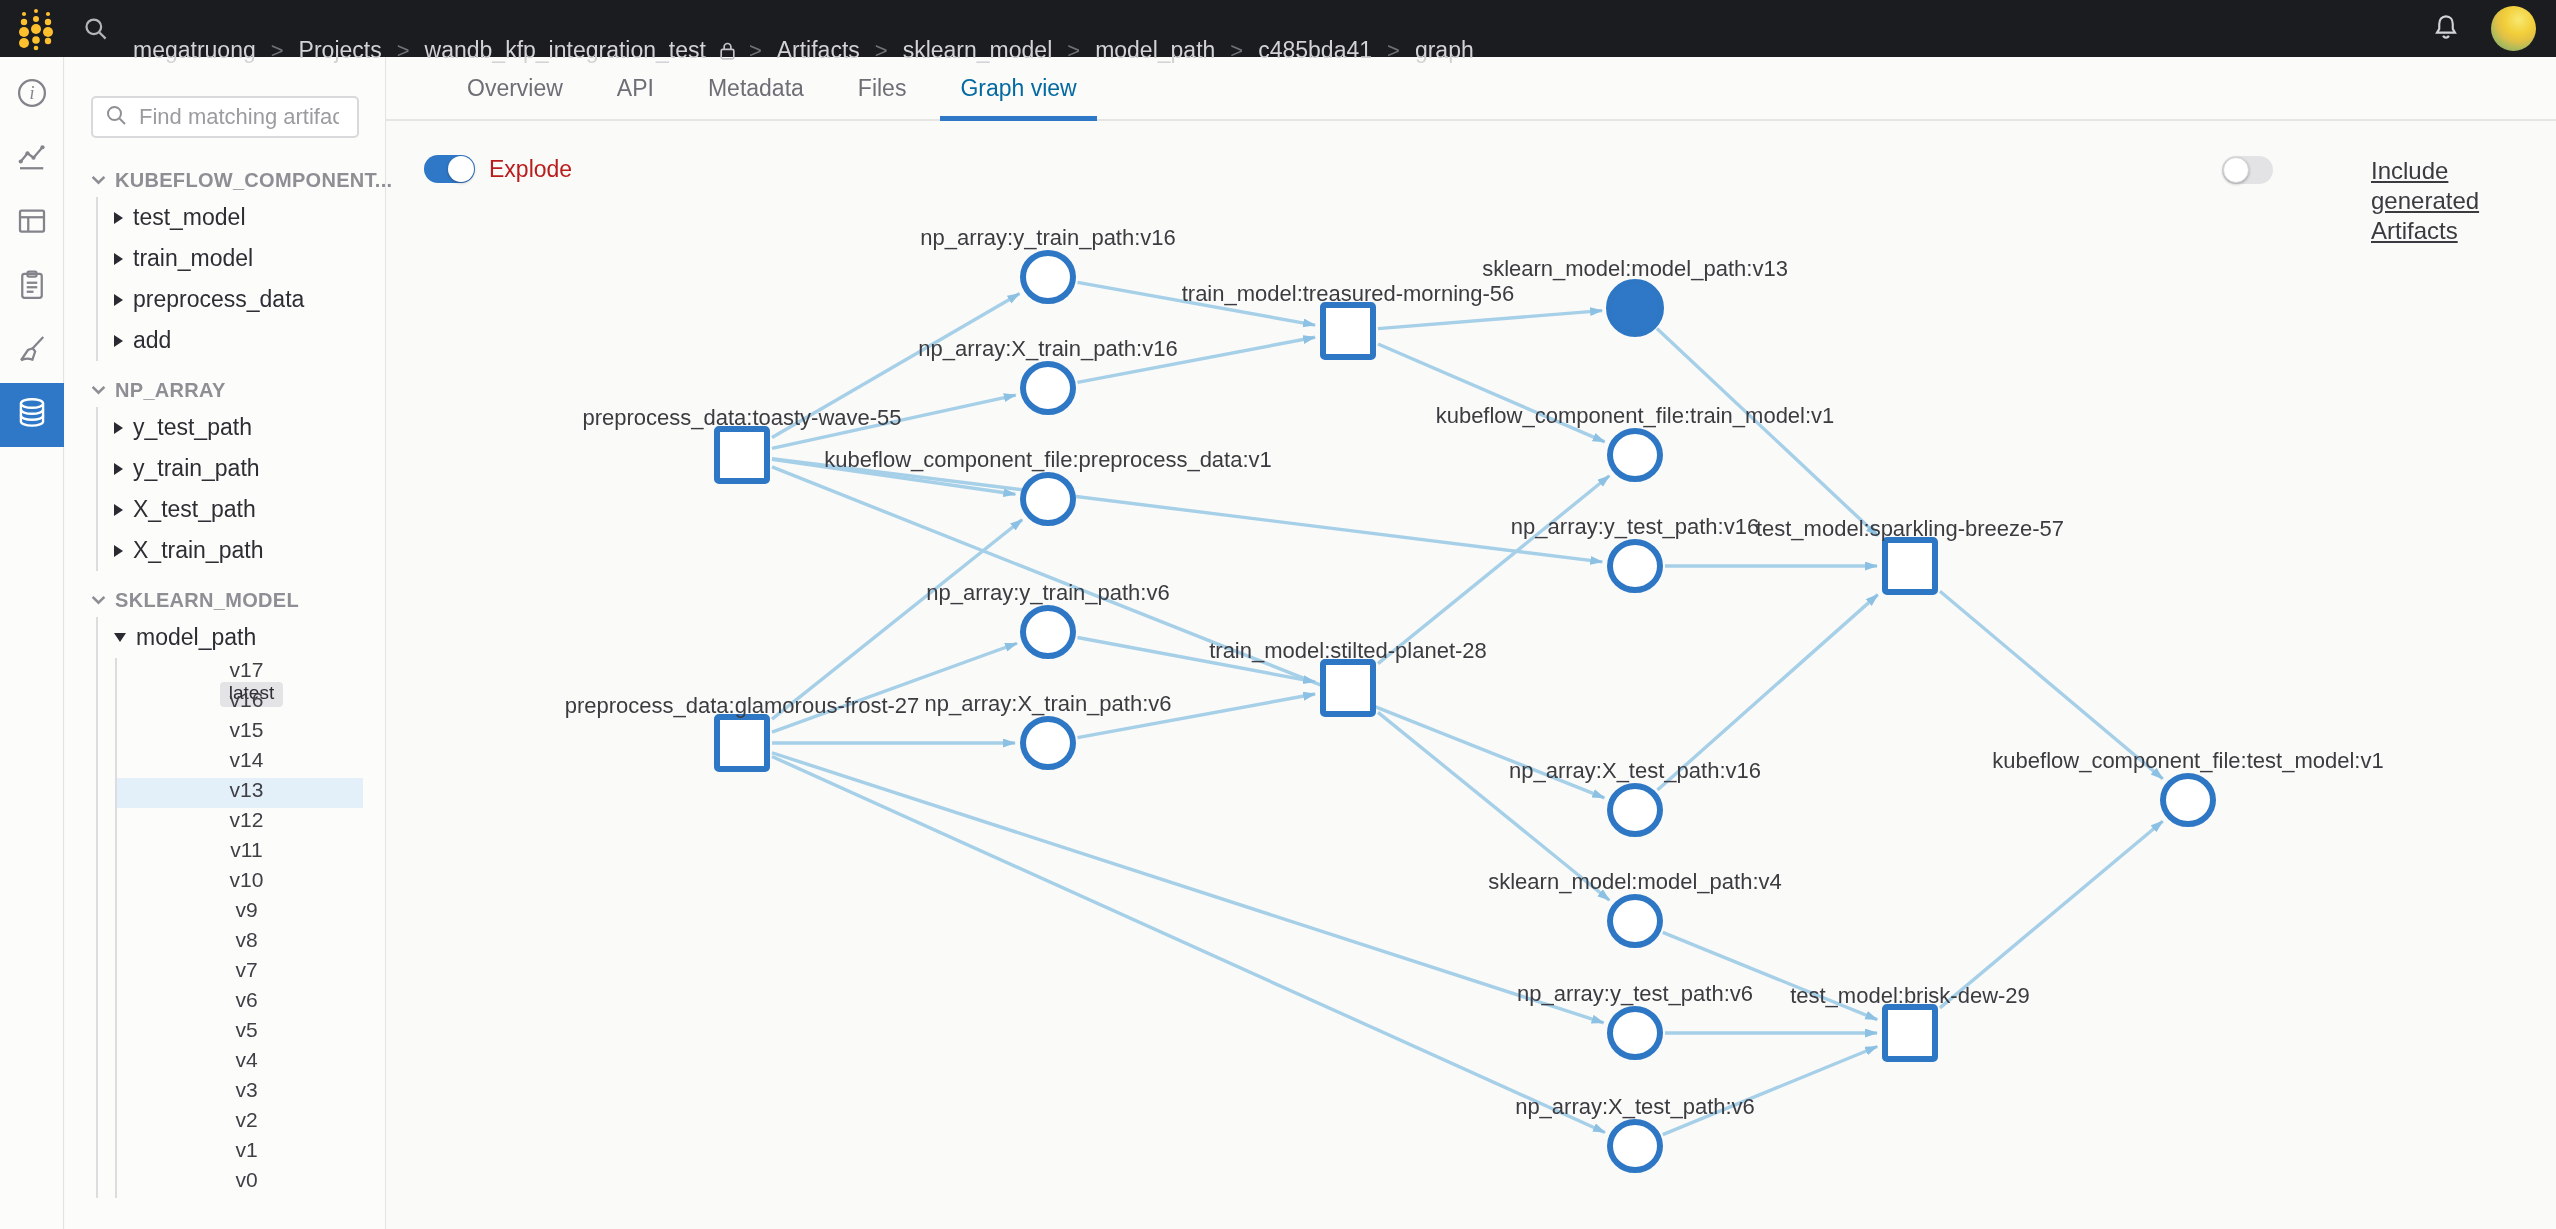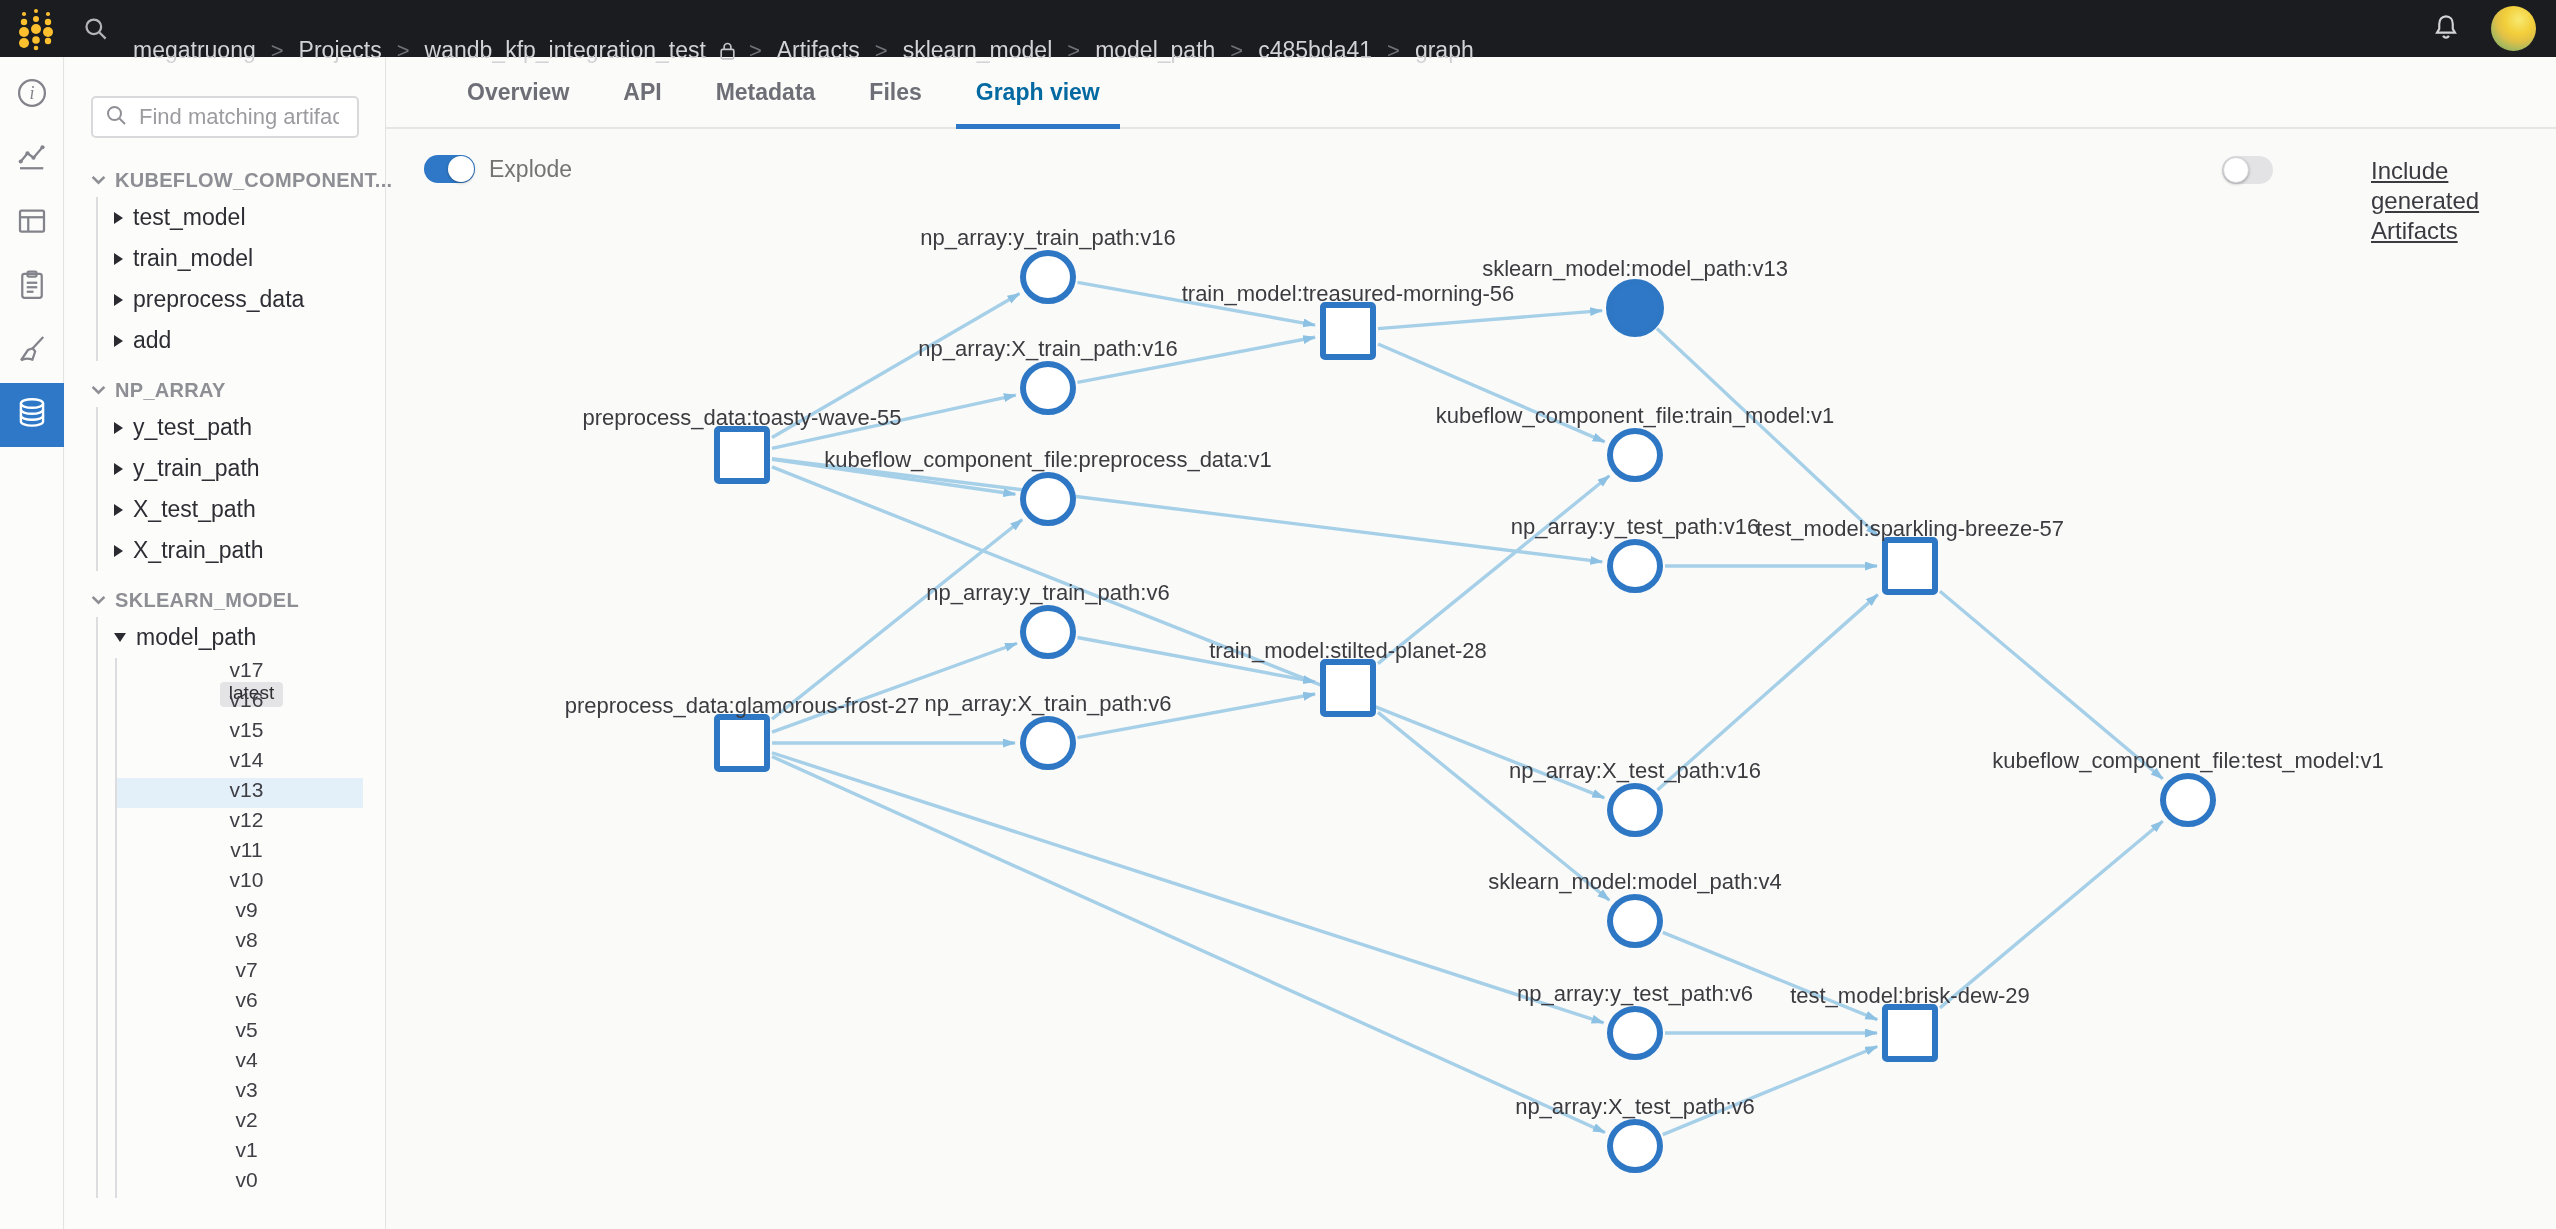--- a/index.html
+++ b/index.html
@@ -44,35 +44,35 @@
   .caret-down-sm{width:0;height:0;border-top:9px solid #2a2a30;border-left:6px solid transparent;border-right:6px solid transparent;}
   .chev{display:flex;align-items:center;}
   .version-list{margin-left:17px;border-left:2px solid #dddde0;}
   .version-row{height:30px;display:flex;align-items:center;padding-left:13px;width:233px;
                font-size:21px;color:#3f3f45;cursor:pointer;flex-direction:column;}
   .version-row.selected{background:#e3f0fa;text-align:right;}
   .latest-badge{margin-left:10px;background:#e4e4e7;border-radius:4px;padding:1px 9px 3px;
                 font-size:19px;color:#2e2e33;line-height:1.1;}
 
   
-  .main-tabs{position:absolute;left:386px;top:57px;right:0;height:72px;background:#fbfbfa;
-             border-bottom:2px solid #e5e5e3;display:flex;padding-left:61px;gap:14px;box-sizing:border-box;z-index:10;font-weight:bold;}
+  .main-tabs{position:absolute;left:386px;top:57px;right:0;height:64px;background:#fbfbfa;
+             border-bottom:2px solid #e5e5e3;display:flex;padding-left:61px;gap:14px;box-sizing:border-box;z-index:10;}
   .tab{padding:0 20px;display:flex;align-items:center;font-size:23px;color:#6e6e76;position:relative;cursor:pointer;}
   .tab.active{color:#0369a1;}
   .tab.active::after{content:"";position:absolute;left:0;right:0;bottom:-2px;height:5px;background:#2e78c7;}
 
   
   .content{position:absolute;left:386px;top:147px;right:0;bottom:0;background:#fafaf9;z-index:5;}
   .switch{position:absolute;width:51px;height:28px;border-radius:14px;cursor:pointer;}
   .switch .knob{position:absolute;top:1px;width:26px;height:26px;border-radius:50%;background:#fff;
                 box-shadow:0 1px 3px rgba(0,0,0,.3);}
   .switch.on{background:#2e78c7;} .switch.on .knob{right:1px;}
   .switch.off{background:#e3e3e6;} .switch.off .knob{left:1px;border:1px solid #d4d4d8;box-sizing:border-box;}
   #explode-switch{left:38px;top:8px;}
-  #explode-label{position:absolute;left:103px;top:8px;height:28px;line-height:28px;font-size:23px;color:#737373;}
+  #explode-label{position:absolute;left:103px;top:8px;height:28px;line-height:28px;font-size:23px;color:#b91c1c;}
   #include-switch{left:1836px;top:9px;}
   #include-label{position:absolute;left:1985px;top:9px;height:30px;line-height:30px;font-size:24px;color:#3a3a40;text-decoration:underline;}
   .graph-svg{position:absolute;left:0;top:0;width:100%;height:100%;}
   .graph-svg text{font-family:"Liberation Sans",sans-serif;}
 </style>
 </head>
 <body>
 
 <div class="navbar">
   <div class="logo">

